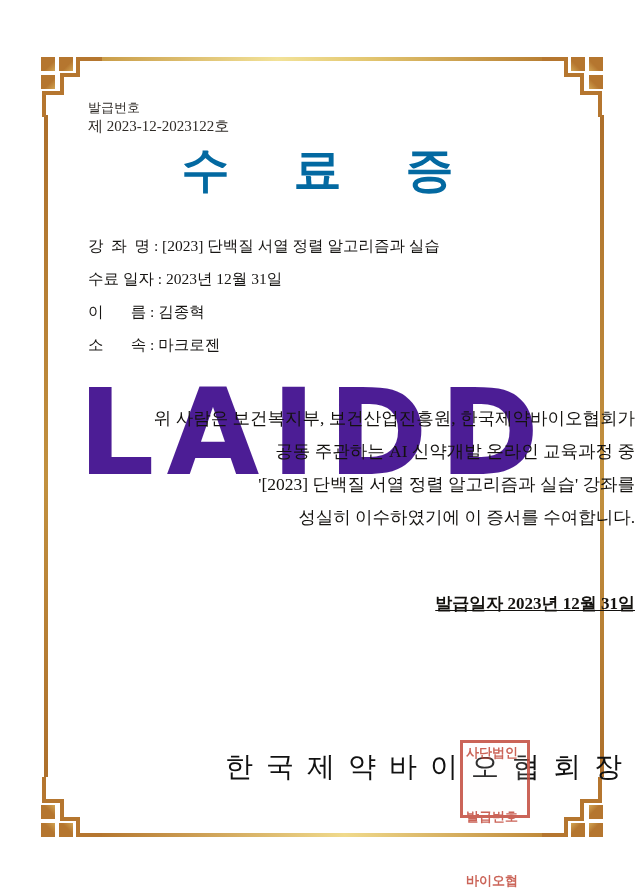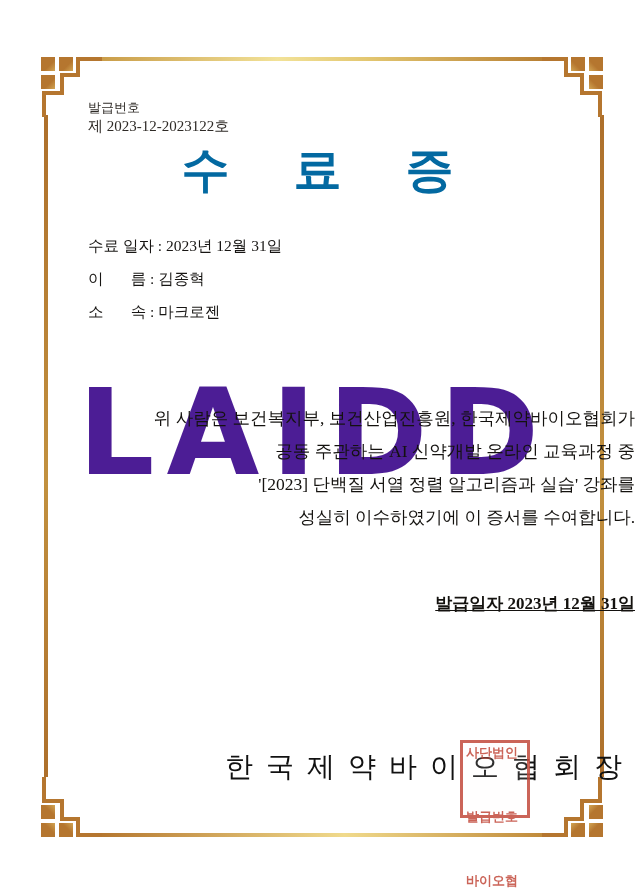--- a/index.html
+++ b/index.html
@@ -130,20 +130,21 @@
   <div class="issue-block">
     <div class="issue-label">발급번호</div>
     <div class="issue-number">제 2023-12-2023122호</div>
   </div>
 
   <div class="cert-title">수 료 증</div>
 
   <div class="watermark">LAIDD</div>
 
   <div class="info-list">
+    <div class="info-row"><span>강  좌  명</span><span> : </span><span>[2023] 단백질 서열 정렬 알고리즘과 실습</span></div>
     <div class="info-row"><span>수료 일자</span><span> : </span><span>2023년 12월 31일</span></div>
     <div class="info-row"><span>이       름</span><span> : </span><span>김종혁</span></div>
     <div class="info-row"><span>소       속</span><span> : </span><span>마크로젠</span></div>
   </div>
 
   <div class="body-para">
     <div>위 사람은 보건복지부, 보건산업진흥원, 한국제약바이오협회가</div>
     <div>공동 주관하는 AI 신약개발 온라인 교육과정 중</div>
     <div>'[2023] 단백질 서열 정렬 알고리즘과 실습' 강좌를</div>
     <div>성실히 이수하였기에 이 증서를 수여합니다.</div>

